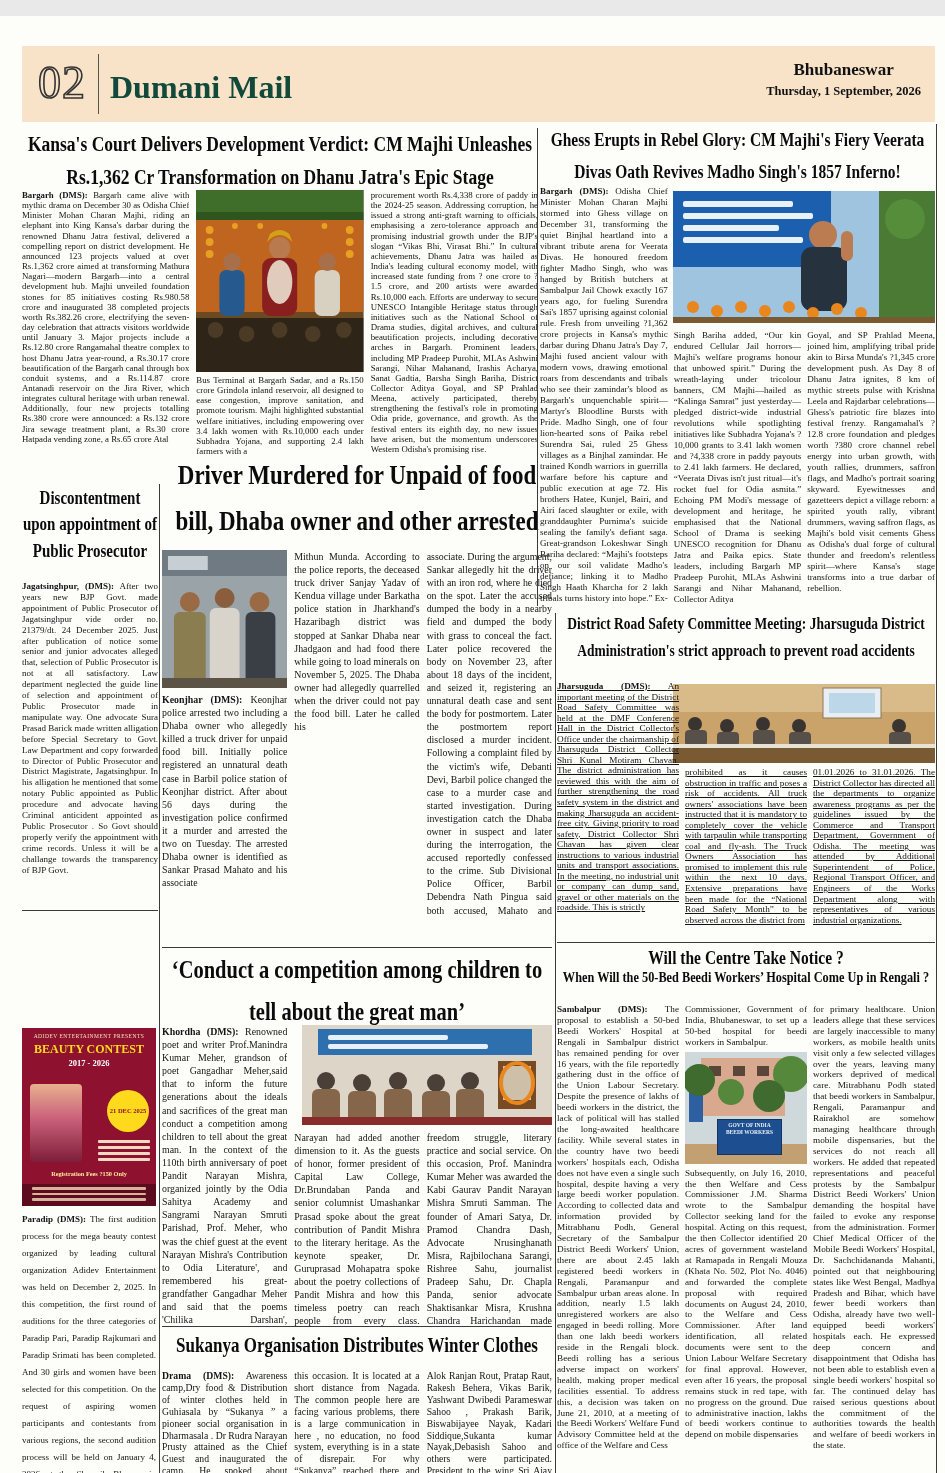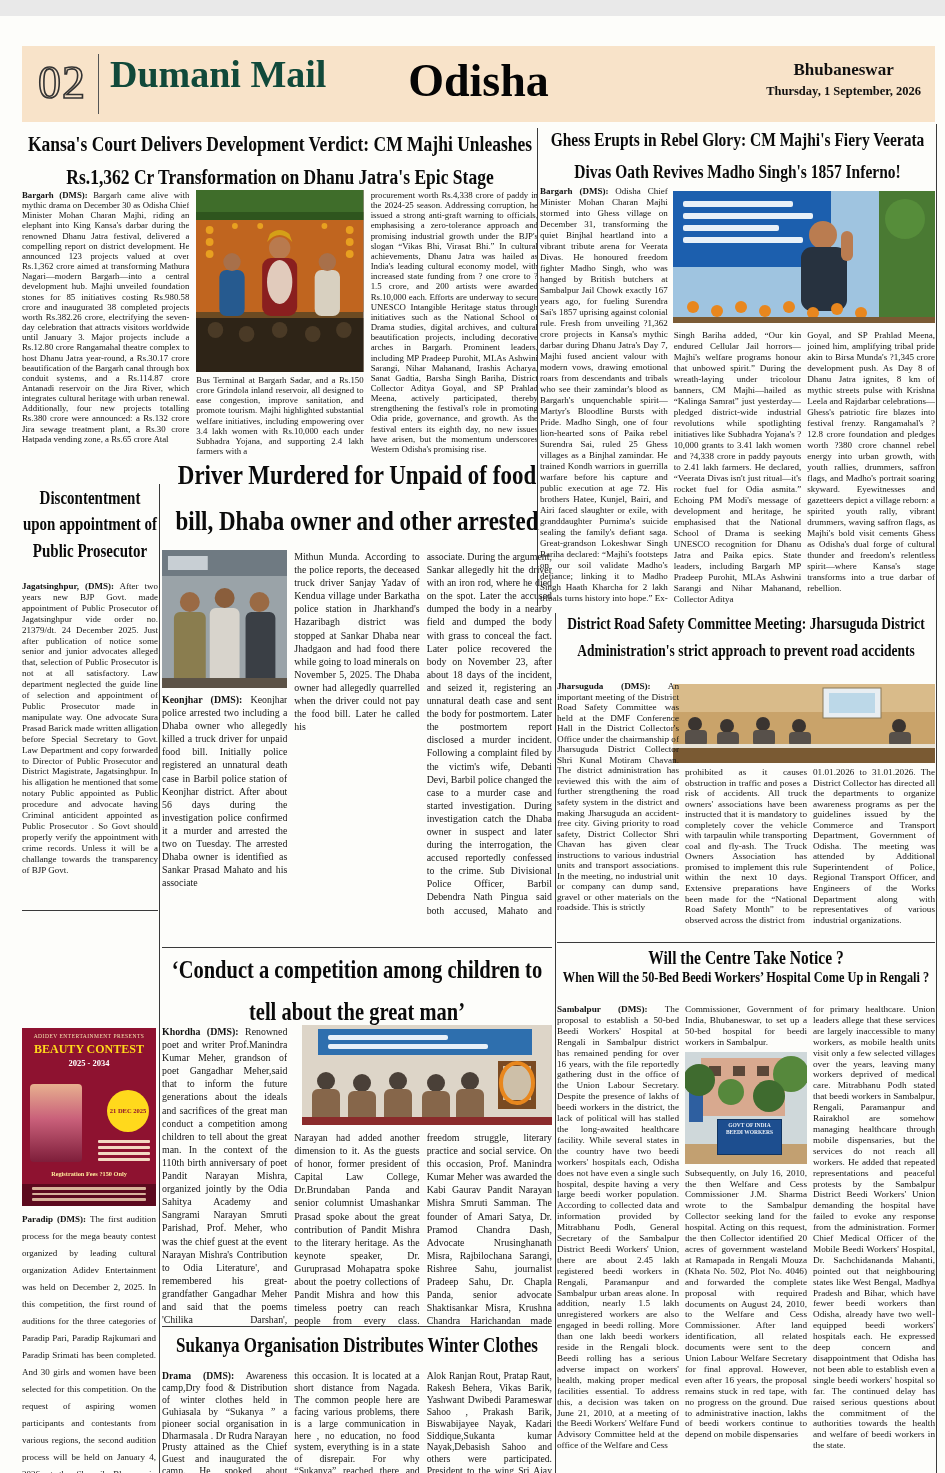--- a/index.html
+++ b/index.html
@@ -3,21 +3,21 @@
 <meta charset="utf-8">
 <style>
   html,body{margin:0;padding:0;background:#e9e9e9;}
   .page{position:relative;width:945px;height:1473px;background:#fdfdfa;margin:16px auto;
         font-family:"Liberation Serif",serif;color:#141414;overflow:hidden;}
   
   .hdr{position:absolute;left:22px;top:30px;width:913px;height:76px;background:#f8e3c9;}
   .pagenum{position:absolute;left:16px;top:10px;font-size:46px;font-weight:400;color:#f8e3c9;
            -webkit-text-stroke:1.6px #333;letter-spacing:1px;}
   .hdr-sep{position:absolute;left:76px;top:8px;width:1px;height:60px;background:#555;}
-  .masthead{position:absolute;left:88px;top:6px;font-size:38px;font-weight:bold;color:#11493a;}
+  .masthead{position:absolute;left:88px;top:23px;font-size:32px;font-weight:bold;color:#11493a;}
   .section-title{position:absolute;left:0;right:0;top:8px;text-align:center;font-size:46px;
                  font-weight:bold;color:#050505;}
   .hdr-right{position:absolute;right:14px;top:14px;text-align:center;color:#111;}
   .hdr-city{font-size:17px;font-weight:bold;}
   .hdr-date{font-size:12.5px;font-weight:bold;margin-top:4px;}
   
   .art{position:absolute;}
   .hl{font-weight:bold;text-align:center;color:#0b0b0b;margin:0;}
   .cond{transform:scaleY(1.22);transform-origin:50% 0;}
   .bt{margin:0;text-align:justify;}
@@ -49,21 +49,21 @@
   .bt-c{font-size:9px;line-height:10.9px;}
   
   #art-murder{left:162px;top:436px;width:390px;height:467px;}
   #art-murder .hl{font-size:23px;line-height:38px;height:95px;}
   #art-murder .cols{top:98px;bottom:0;gap:7px;}
   .bt-d{font-size:9.9px;line-height:13.1px;}
   .ph-murder{width:100%;height:138px;margin-bottom:5px;}
   
   #art-road{left:557px;top:595px;width:378px;height:330px;}
   #art-road .hl{font-size:13.5px;line-height:22px;height:66px;}
-  #art-road .cols{top:70px;bottom:0;gap:6px;}
+  #art-road .cols{top:70px;bottom:0;gap:6px;text-decoration:underline;}
   .bt-e{font-size:9.2px;line-height:10.55px;}
   .pad-e{padding-top:86px;}
   .ph-road{position:absolute;left:116px;top:73px;width:262px;height:79px;}
   
   #art-adidev{left:22px;top:897px;width:134px;height:563px;}
   #art-adidev .hl{font-size:12.5px;line-height:21.5px;height:112px;}
   #art-adidev .body{position:absolute;top:298px;left:0;right:0;bottom:0;overflow:hidden;}
   .bt-f{font-size:9px;line-height:17px;}
   .poster{position:absolute;top:115px;left:0;width:134px;height:178px;background:#8e1230;
           overflow:hidden;color:#fff;text-align:center;}
@@ -106,21 +106,20 @@
 </style>
 </head>
 <body>
 
 <div class="page">
 
   <div class="hdr">
     <div class="pagenum">02</div>
     <div class="hdr-sep"></div>
     <div class="masthead">Dumani Mail</div>
-    <div class="section-title">Odisha</div>
     <div class="hdr-right">
       <div class="hdr-city">Bhubaneswar</div>
       <div class="hdr-date">Thursday, 1 September, 2026</div>
     </div>
   </div>
 
   <div class="art" id="art-kansa">
     <h2 class="hl cond">Kansa's Court Delivers Development Verdict: CM Majhi Unleashes Rs.1,362 Cr Transformation on Dhanu Jatra's Epic Stage</h2>
     <div class="cols">
       <div class="col">
@@ -285,21 +284,21 @@
       <div class="col pad-e">
         <p class="bt bt-e"><span>01.01.2026 to 31.01.2026. The District Collector has directed all the departments to organize awareness programs as per the guidelines issued by the Commerce and Transport Department, Government of Odisha. The meeting was attended by Additional Superintendent of Police, Regional Transport Officer, and Engineers of the Works Department along with representatives of various industrial organizations.</span></p>
       </div>
     </div>
   </div>
 
   <div class="art" id="art-adidev">
     <div class="poster">
       <div class="p-presents">ADIDEV ENTERTAINMENT PRESENTS</div>
       <div class="p-title">BEAUTY CONTEST</div>
-      <div class="p-years">2025 - 2034</div>
+      <div class="p-years">2017 - 2026</div>
       <div class="p-model"></div>
       <div class="p-badge">21 DEC 2025</div>
       <div class="p-lines">
           <div></div>
           <div></div>
           <div></div>
           <div></div>
         </div>
       <div class="p-fee">Registration Fees ?150 Only</div>
       <div class="p-strip">

